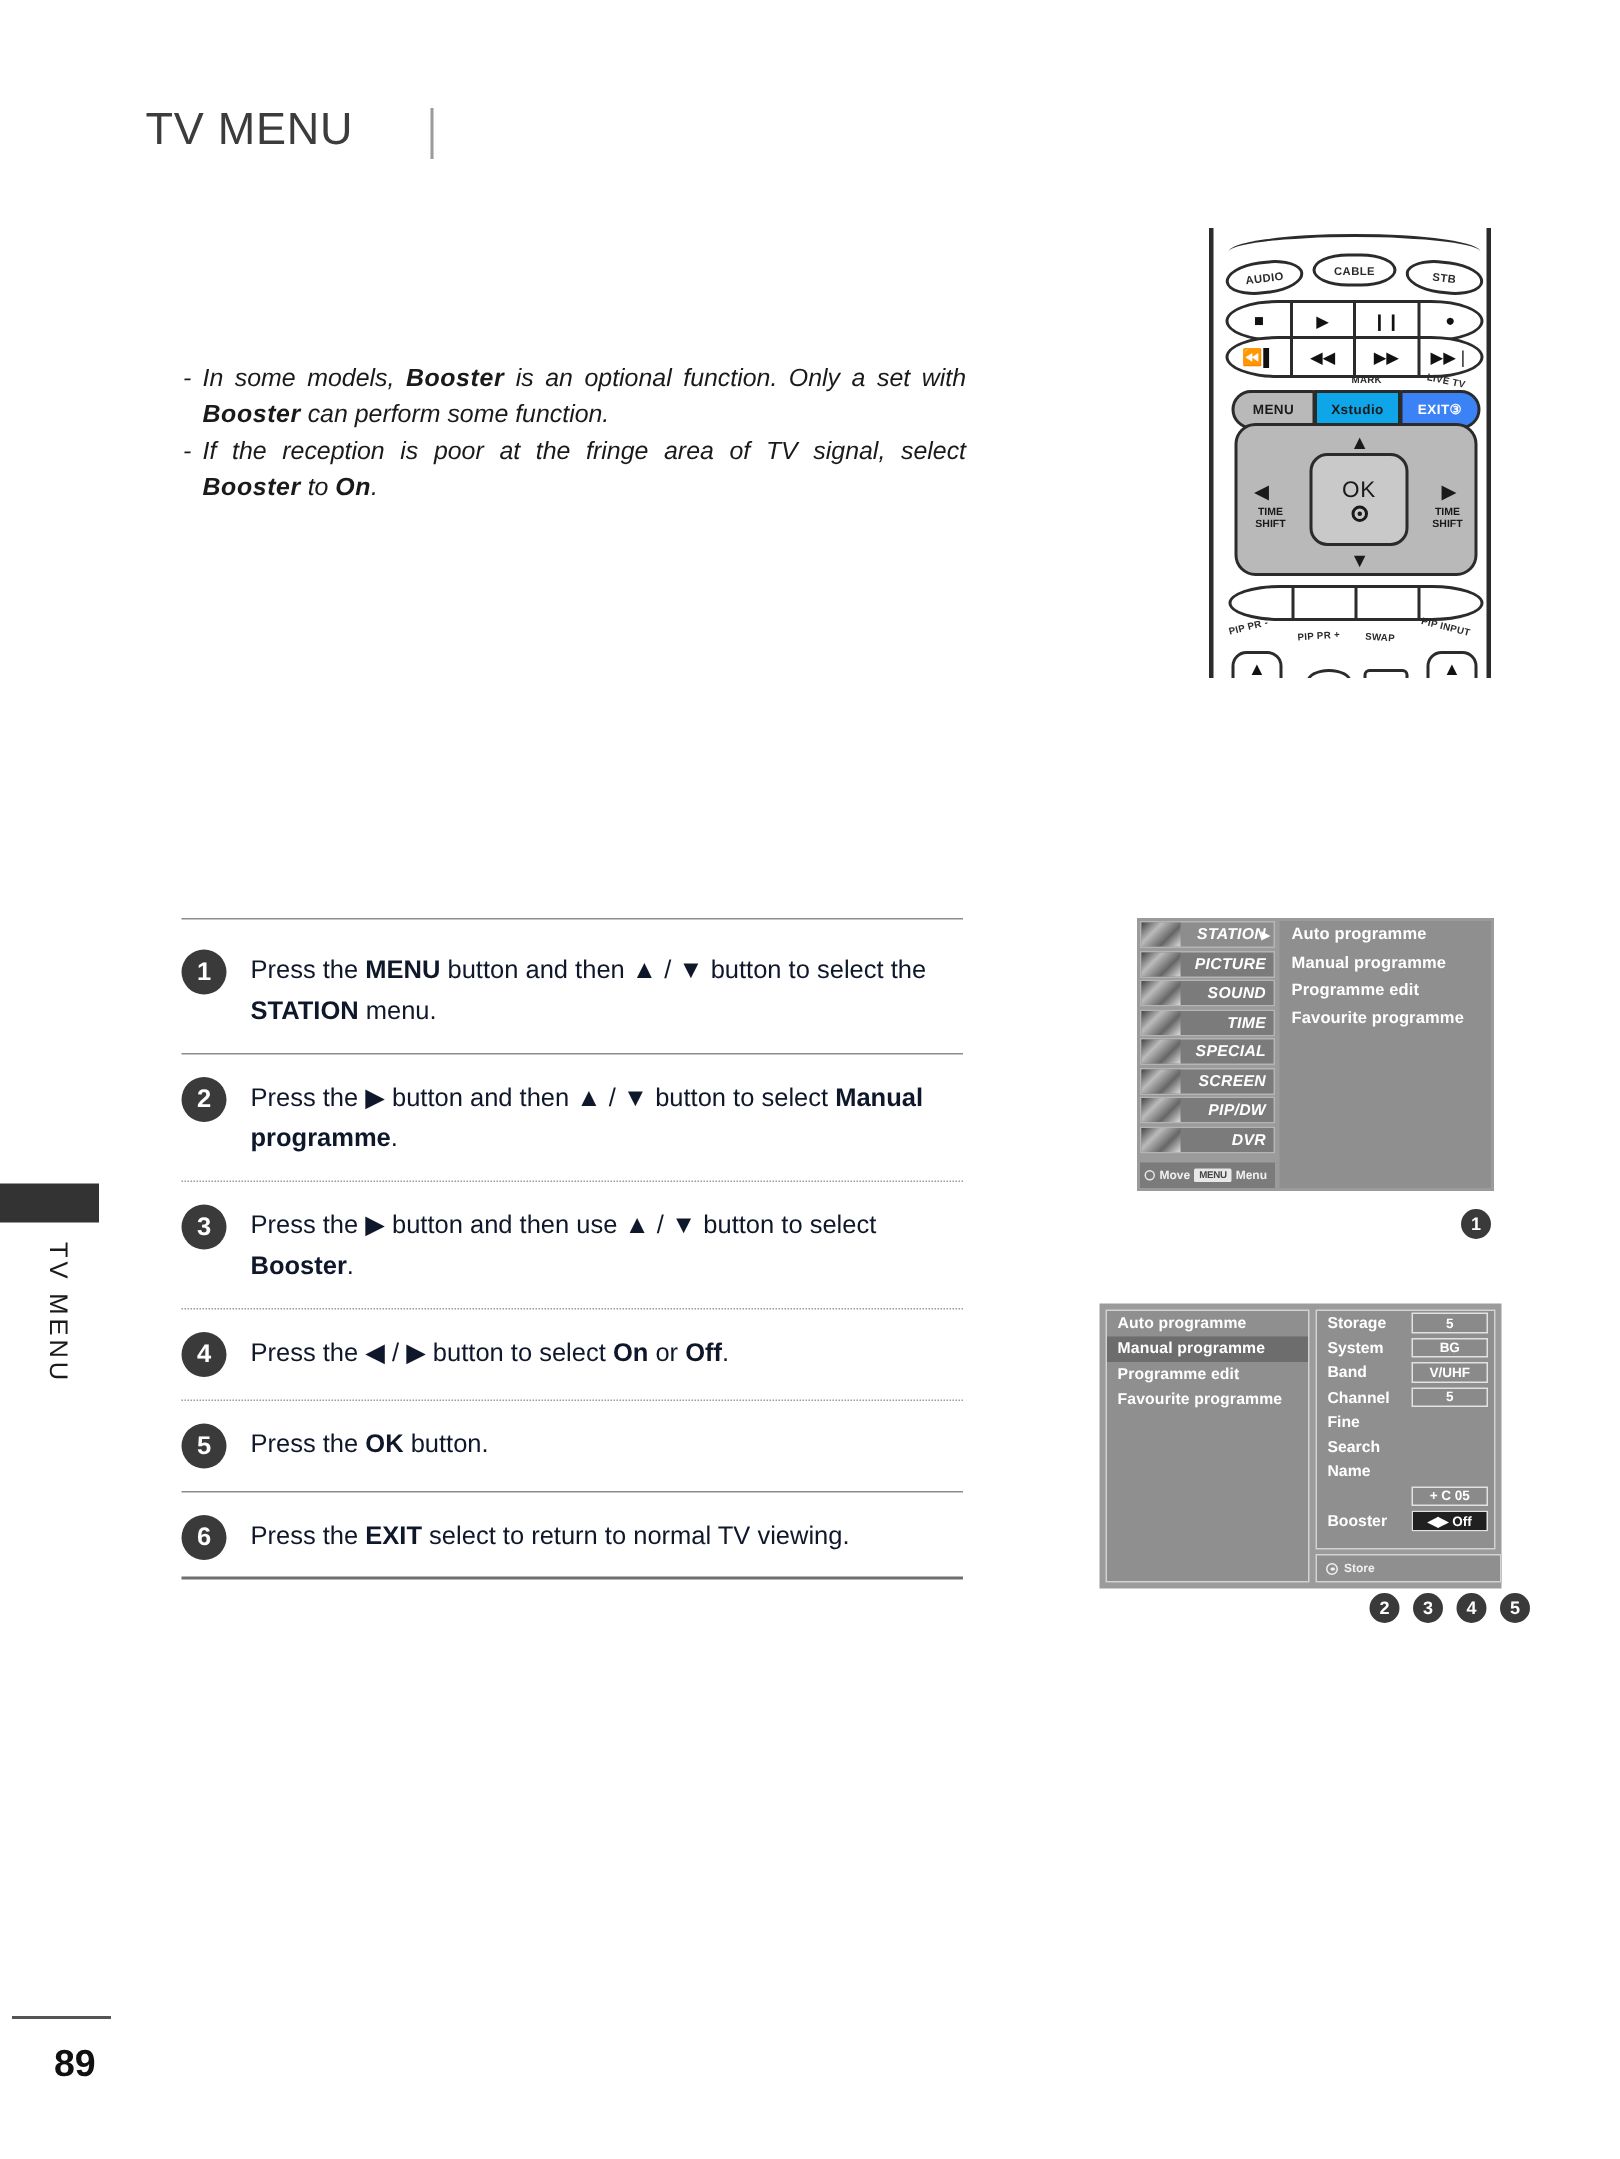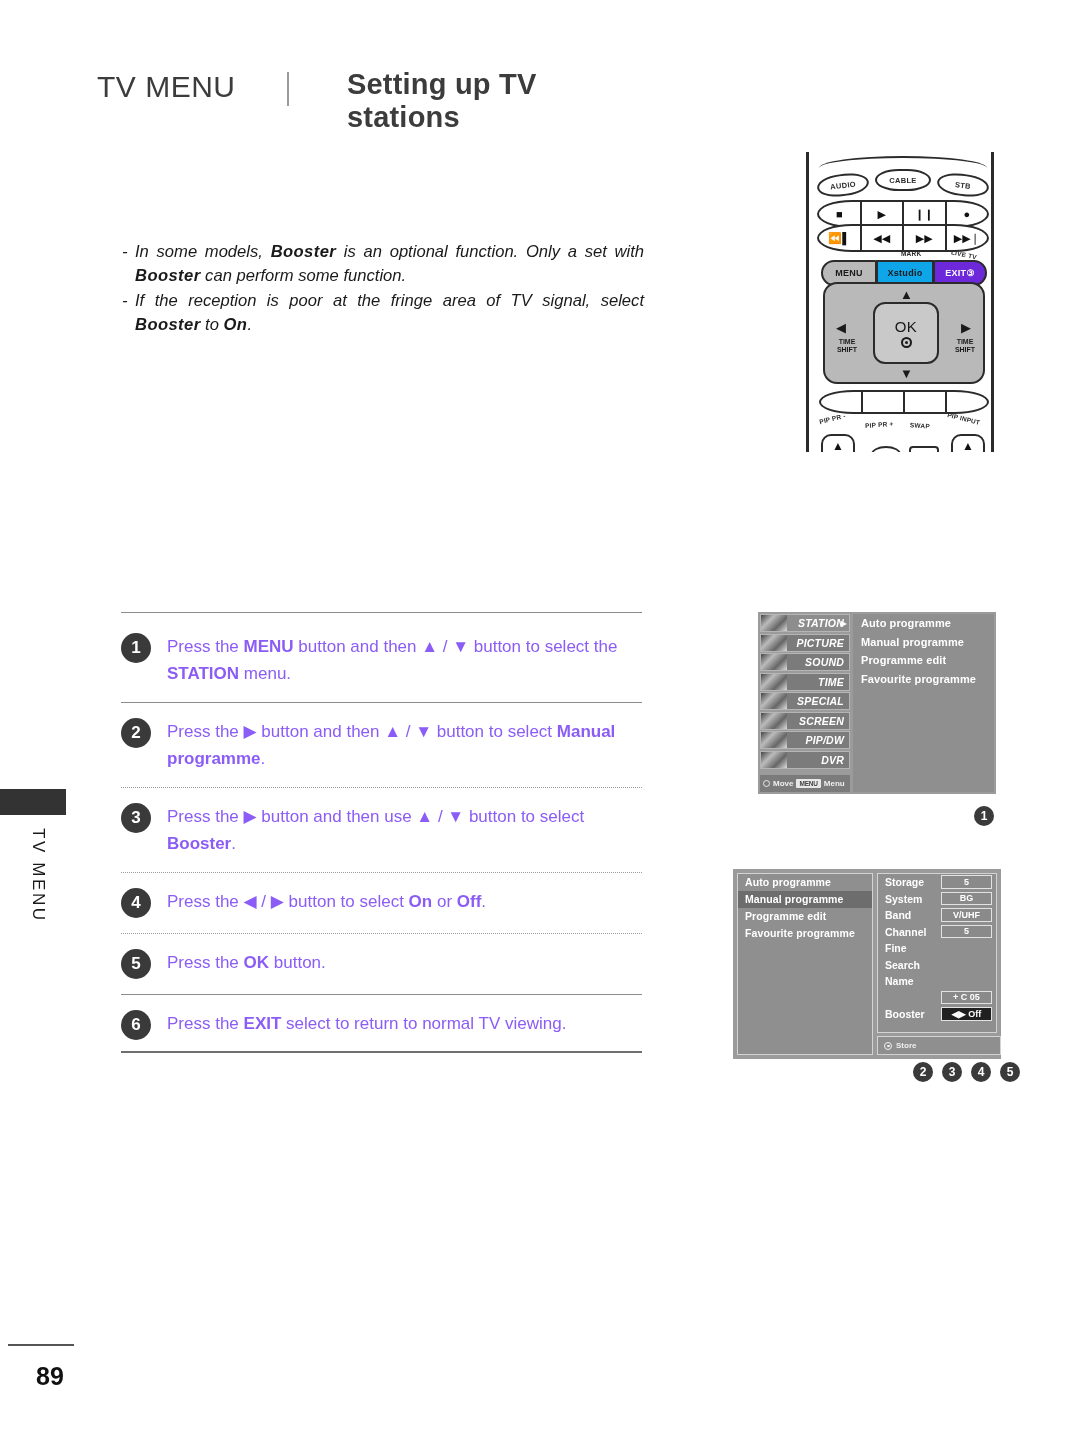--- a/index.html
+++ b/index.html
@@ -126,21 +126,21 @@
   .rule-top { position: absolute; left: 121px; top: 612px; width: 521px; height: 1px; background: #8c8c8c; }
   .rule-bot { position: absolute; left: 121px; top: 1051px; width: 521px; height: 2px; background: #6f6f6f; }
   .steps { position: absolute; left: 121px; top: 632px; width: 525px; }
   .step { position: relative; display: flex; align-items: flex-start; }
   .badge {
     flex: 0 0 30px; width: 30px; height: 30px; border-radius: 50%;
     background: #3a3a3a; color: #fff; font-size: 17px; font-weight: 700;
     display: flex; align-items: center; justify-content: center;
     margin-right: 16px; margin-top: 1px;
   }
-  .step-txt { flex: 1; font-size: 17px; line-height: 27px; color: #8b5cf6; padding-top: 1px; }
+  .step-txt { flex: 1; font-size: 17px; line-height: 27px; color: #0f172a; padding-top: 1px; }
   .step-txt b { font-weight: 700; }
   .sep-solid { height: 1px; background: #8c8c8c; margin: 15px 0 14px 0; width: 521px; }
   .sep-dot { height: 0; border-top: 1.5px dotted #9b9b9b; margin: 15px 0 14px 0; width: 521px; }
 
   
   .osd1 { position: absolute; left: 758px; top: 612px; width: 238px; height: 182px; background: #9b9b9b; }
   .osd1-left { position: absolute; left: 2px; top: 2px; width: 90px; height: 178px; }
   .osd1-right { position: absolute; left: 95px; top: 2px; width: 141px; height: 178px; background: #8f8f8f; }
   .m-item {
     position: relative; height: 18px; margin-bottom: 1.5px;
@@ -216,21 +216,20 @@
   }
 </style>
 </head>
 <body>
 
 <div class="page">
 
   <div class="header">
     <div class="hdr-left">TV MENU</div>
     <div class="hdr-divider"></div>
-    <div class="hdr-right">Setting up TV stations</div>
   </div>
 
 
   <div class="notes" id="notes-host">
       <div class="note-row">
         <div class="note-dash">-</div>
         <div class="note-txt"><span>In some models, </span><b>Booster</b><span> is an optional function. Only a set with </span><b>Booster</b><span> can perform some function.</span></div>
       </div>
       <div class="note-row">
         <div class="note-dash">-</div>
@@ -261,21 +260,21 @@
         <div>◀◀</div>
         <div>▶▶</div>
         <div>▶▶❘</div>
       </div>
       <div class="sublbl" style="left:92px;top:116px;">MARK</div>
       <div class="sublbl" style="left:142px;top:117px;transform:rotate(12deg);">LIVE TV</div>
 
       <div class="menurow" style="top:126px;">
         <div class="seg" style="left:0;width:56px;background:#b9b9b9;border:2.2px solid #2b2b2b;border-radius:26px 4px 4px 26px;color:#1a1a1a;">MENU</div>
         <div class="seg" style="left:55px;width:58px;background:#0ea5e9;border:2.2px solid #2b2b2b;color:#1a1a1a;">Xstudio</div>
-        <div class="seg" style="left:112px;width:54px;background:#6d28d9;border:2.2px solid #2b2b2b;border-radius:4px 26px 26px 4px;color:#fff;">EXIT③</div>
+        <div class="seg" style="left:112px;width:54px;background:#3b82f6;border:2.2px solid #2b2b2b;border-radius:4px 26px 26px 4px;color:#fff;">EXIT③</div>
       </div>
 
       <div class="dpad">
         <div class="arrow" style="left:75px;top:3px;">▲</div>
         <div class="arrow" style="left:75px;top:82px;">▼</div>
         <div class="arrow" style="left:11px;top:36px;">◀</div>
         <div class="arrow" style="left:136px;top:36px;">▶</div>
         <div class="ts" style="left:4px;top:54px;width:36px;">TIME SHIFT</div>
         <div class="ts" style="left:122px;top:54px;width:36px;">TIME SHIFT</div>
         <div class="okbox">

